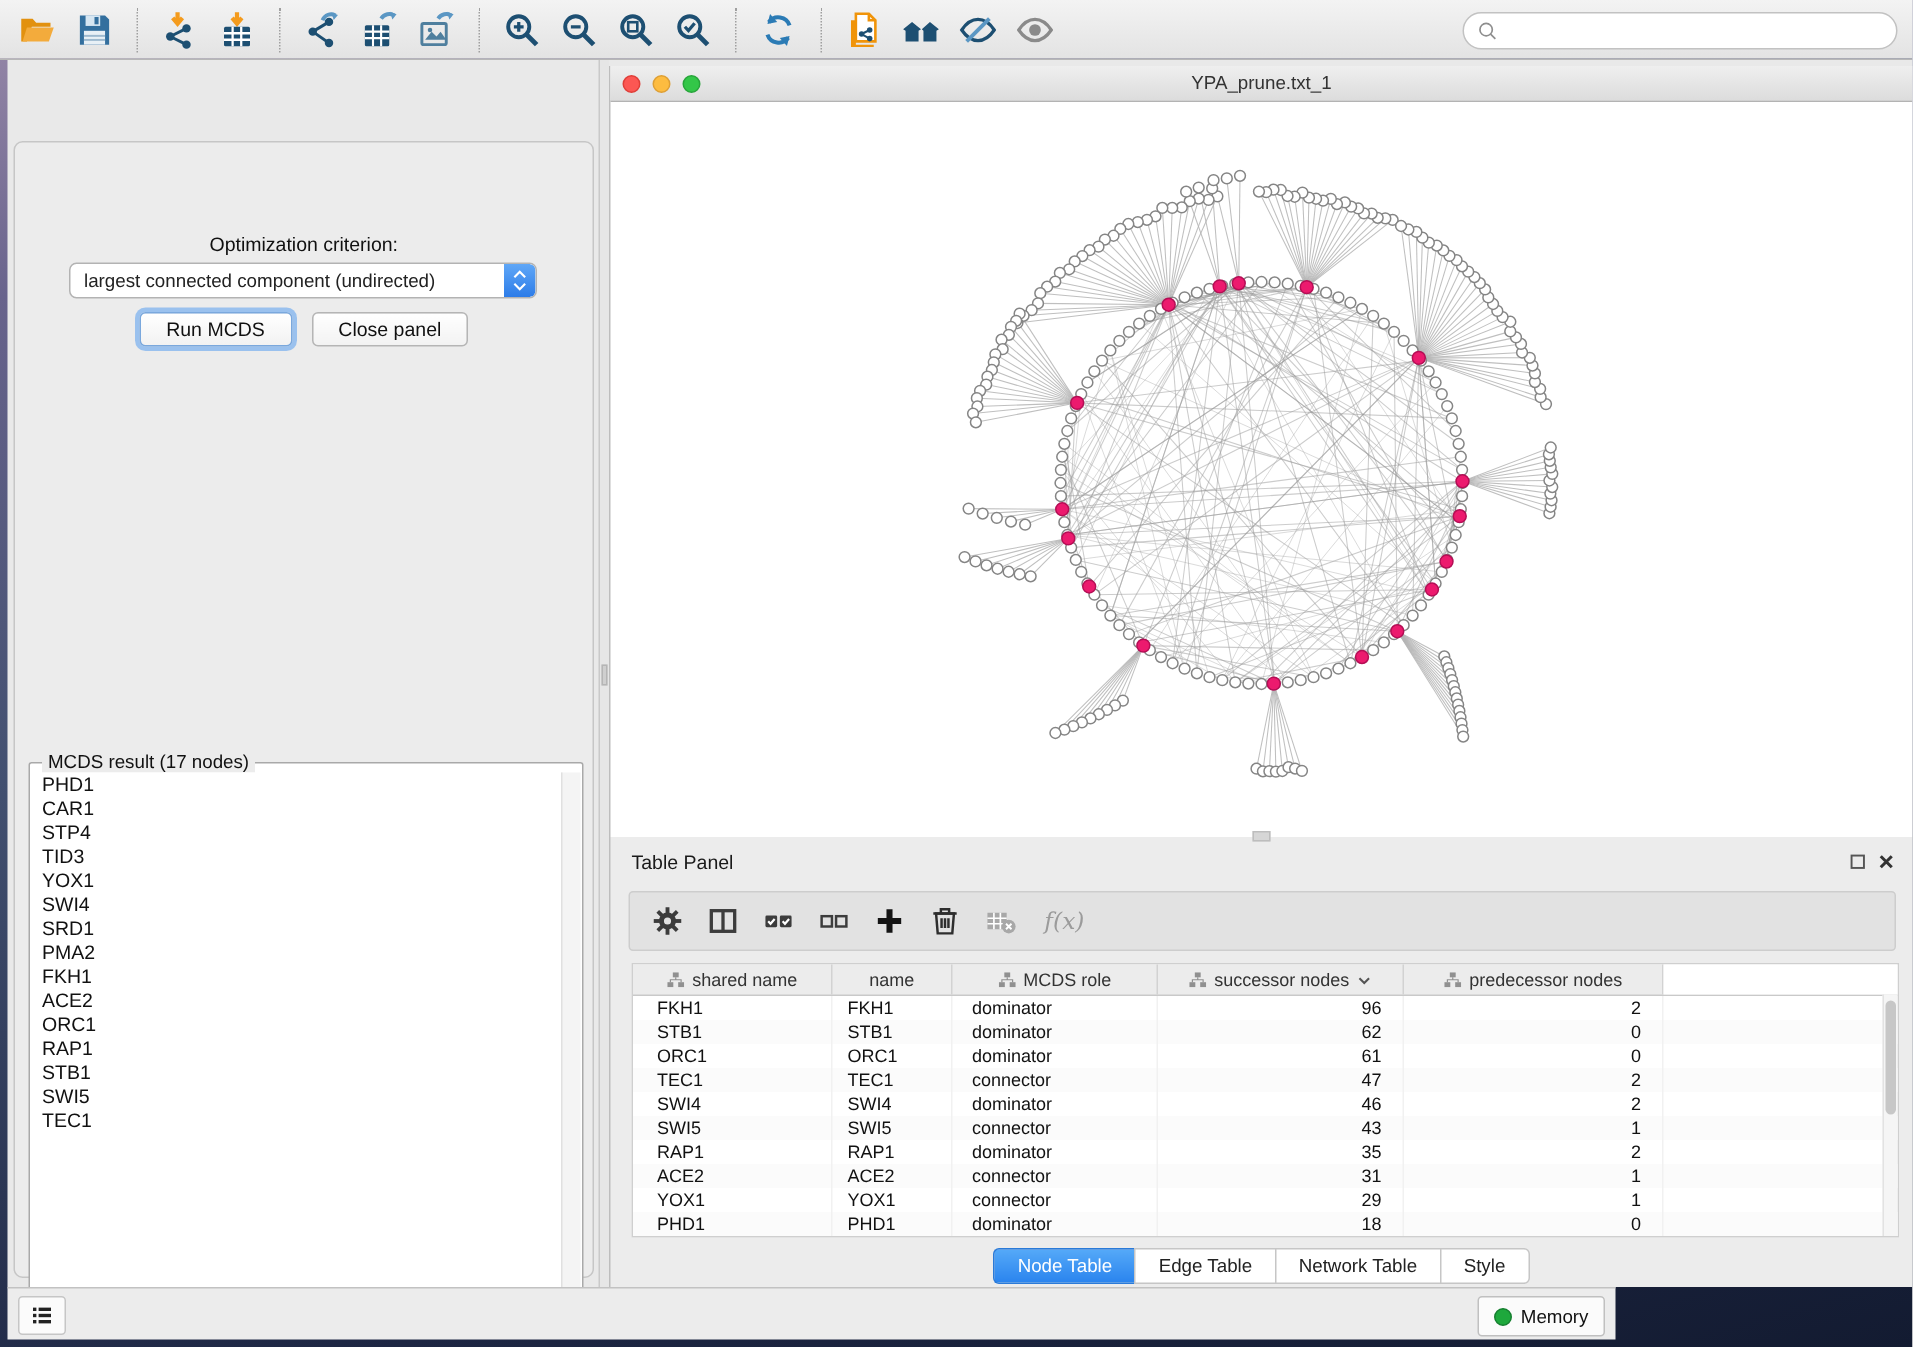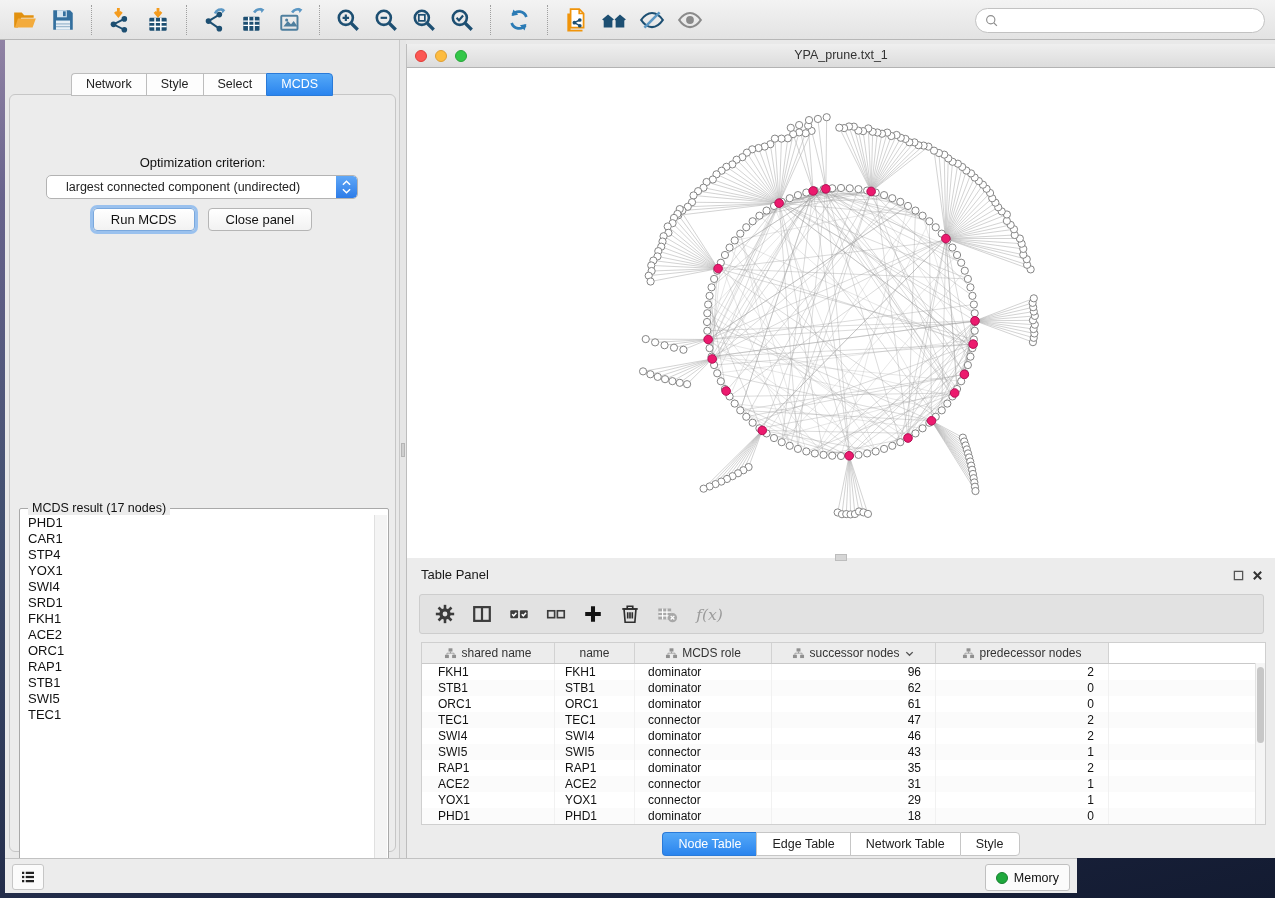--- a/index.html
+++ b/index.html
@@ -27,21 +27,21 @@
   .cp-tab{height:21px;line-height:21px;padding:0 14px;font-size:12.5px;background:#fdfdfd;border:1px solid #bdbdbd;
     border-right:none;color:#222;}
   .cp-tab:first-child{border-radius:4px 0 0 0;}
   .cp-tab:last-child{border-right:1px solid #bdbdbd;border-radius:0 4px 0 0;}
   .cp-tab.active{background:linear-gradient(#55a9f8,#2a84ee);color:#fff;border-color:#2a7ad8;}
   .cp-box{position:absolute;left:4px;top:54px;width:387px;height:758px;box-sizing:border-box;
     background:#ececec;border:1px solid #c6c6c6;border-radius:6px;}
   .opt-label{position:absolute;left:0;top:60px;width:100%;text-align:center;font-size:13px;color:#111;}
   .opt-select{position:absolute;left:36px;top:80px;width:312px;height:24px;box-sizing:border-box;background:#fff;
     border:1px solid #b3b3b3;border-radius:5px;display:flex;align-items:center;overflow:hidden;}
-  .opt-select .sel-text{flex:1;font-size:12.5px;padding-left:19px;white-space:nowrap;}
+  .opt-select .sel-text{flex:1;font-size:12.5px;padding-left:9px;white-space:nowrap;}
   .sel-stepper{width:21px;height:100%;background:linear-gradient(#5fa7f7,#2d7ce8);display:flex;flex-direction:column;
     align-items:center;justify-content:center;gap:2px;border-radius:0 4px 4px 0;}
   .sel-stepper svg{width:9px;height:6px;}
   .cp-buttons{position:absolute;left:0;top:113px;width:100%;display:flex;justify-content:center;gap:13px;}
   .btn{height:23px;box-sizing:border-box;background:linear-gradient(#ffffff,#f2f2f2);border:1px solid #b5b5b5;
     border-radius:4px;font-size:13px;padding:0 17px;display:flex;align-items:center;color:#111;}
   .btn.focus-ring{box-shadow:0 0 0 3px rgba(110,170,240,.65);border-color:#7aa8dd;}
   .mcds-fieldset{position:absolute;left:9px;top:413px;width:370px;height:371px;box-sizing:border-box;
     border:1px solid #a9a9a9;border-radius:2px;background:#fff;}
   .mcds-legend{position:absolute;left:8px;top:-8px;background:#ececec;padding:0 4px;font-size:12.5px;color:#111;}
@@ -236,26 +236,20 @@
     <div class="search-box">
       <svg viewBox="0 0 20 20">
           <circle cx="9" cy="9" r="5.5" fill="none" stroke="#8e8e8e" stroke-width="1.5"></circle>
           <path d="M13 13l4.2 4.2" stroke="#8e8e8e" stroke-width="1.5"></path>
         </svg>
       <input type="text" placeholder="" style="">
     </div>
   </div>
 
   <div class="control-panel">
-    <div class="cp-tabs" id="cp-tabs">
-        <div class="cp-tab">Network</div>
-        <div class="cp-tab">Style</div>
-        <div class="cp-tab">Select</div>
-        <div class="cp-tab active">MCDS</div>
-      </div>
     <div class="cp-box">
       <div class="opt-label">Optimization criterion:</div>
       <div class="opt-select">
         <span class="sel-text">largest connected component (undirected)</span>
         <span class="sel-stepper">
           <svg viewBox="0 0 10 6">
               <path d="M1 5l4-4 4 4" fill="none" stroke="#fff" stroke-width="1.6"></path>
             </svg>
           <svg viewBox="0 0 10 6">
               <path d="M1 1l4 4 4-4" fill="none" stroke="#fff" stroke-width="1.6"></path>
@@ -265,23 +259,25 @@
       <div class="cp-buttons">
         <div class="btn focus-ring">Run MCDS</div>
         <div class="btn">Close panel</div>
       </div>
       <div class="mcds-fieldset">
         <span class="mcds-legend">MCDS result (17 nodes)</span>
         <div class="mcds-list" id="result-list">
             <div class="result-item">PHD1</div>
             <div class="result-item">CAR1</div>
             <div class="result-item">STP4</div>
+            <div class="result-item">TID3</div>
             <div class="result-item">YOX1</div>
             <div class="result-item">SWI4</div>
             <div class="result-item">SRD1</div>
+            <div class="result-item">PMA2</div>
             <div class="result-item">FKH1</div>
             <div class="result-item">ACE2</div>
             <div class="result-item">ORC1</div>
             <div class="result-item">RAP1</div>
             <div class="result-item">STB1</div>
             <div class="result-item">SWI5</div>
             <div class="result-item">TEC1</div>
           </div>
         <div class="mcds-scroll"></div>
       </div>

